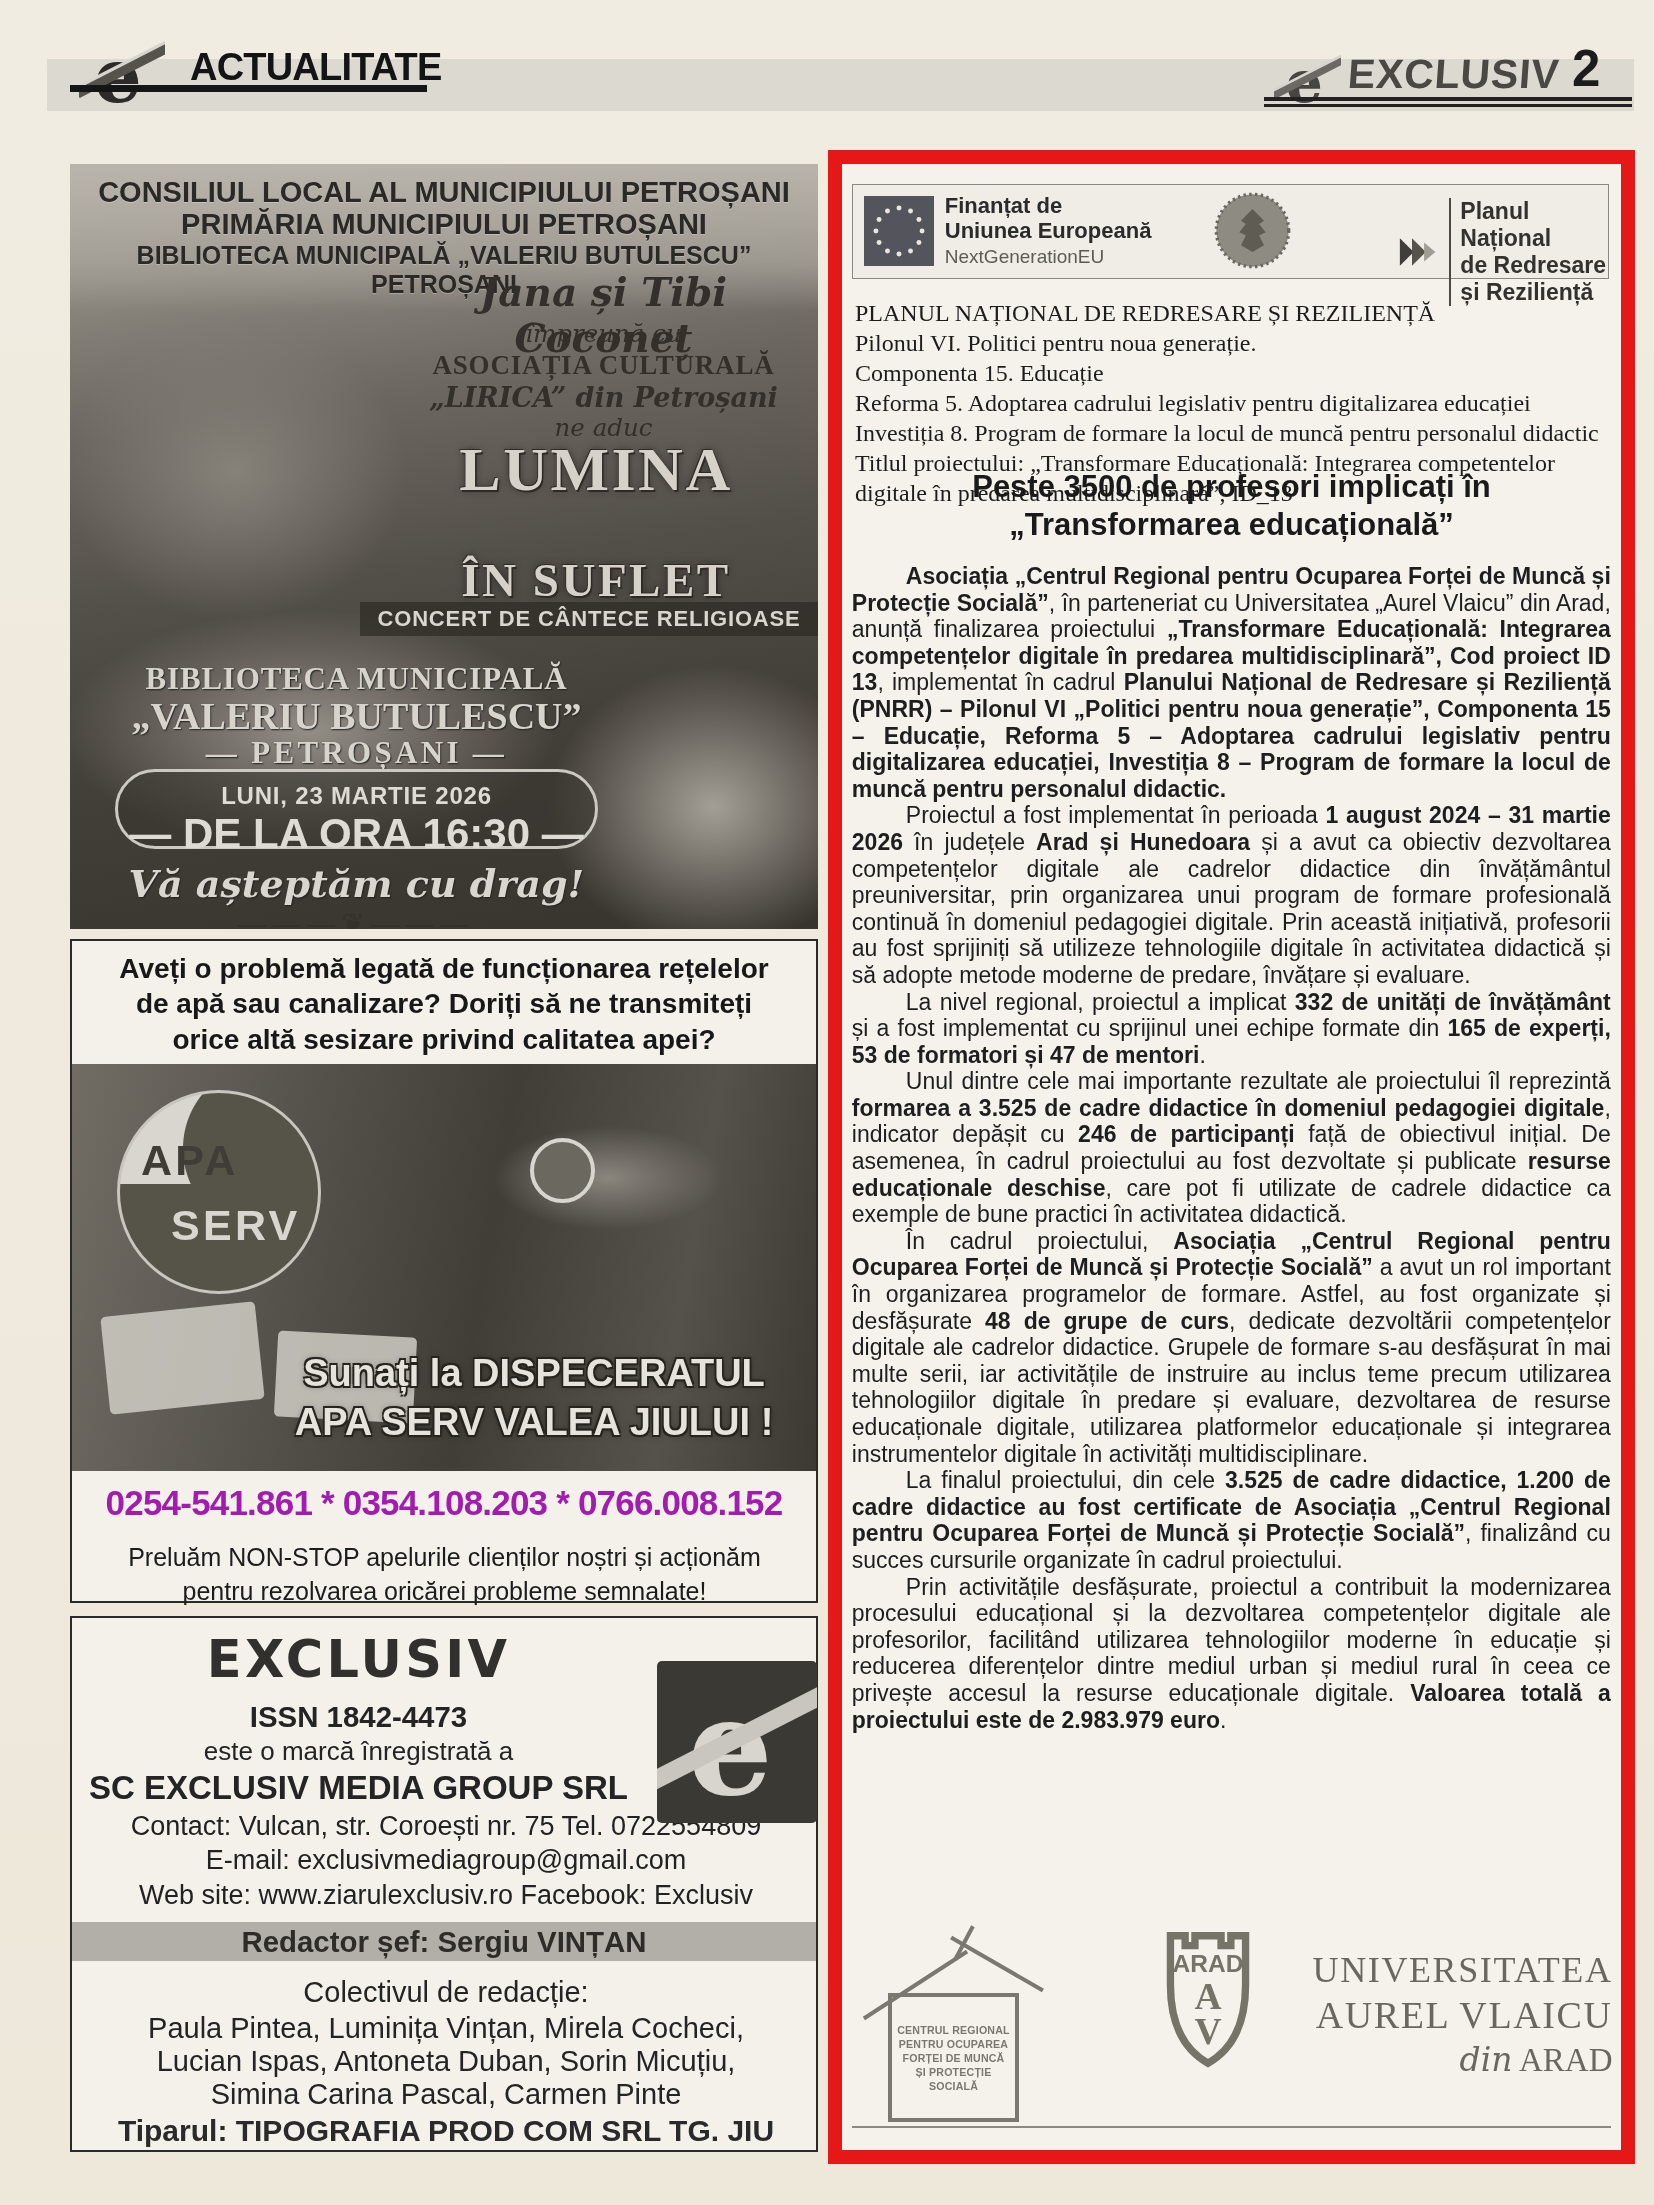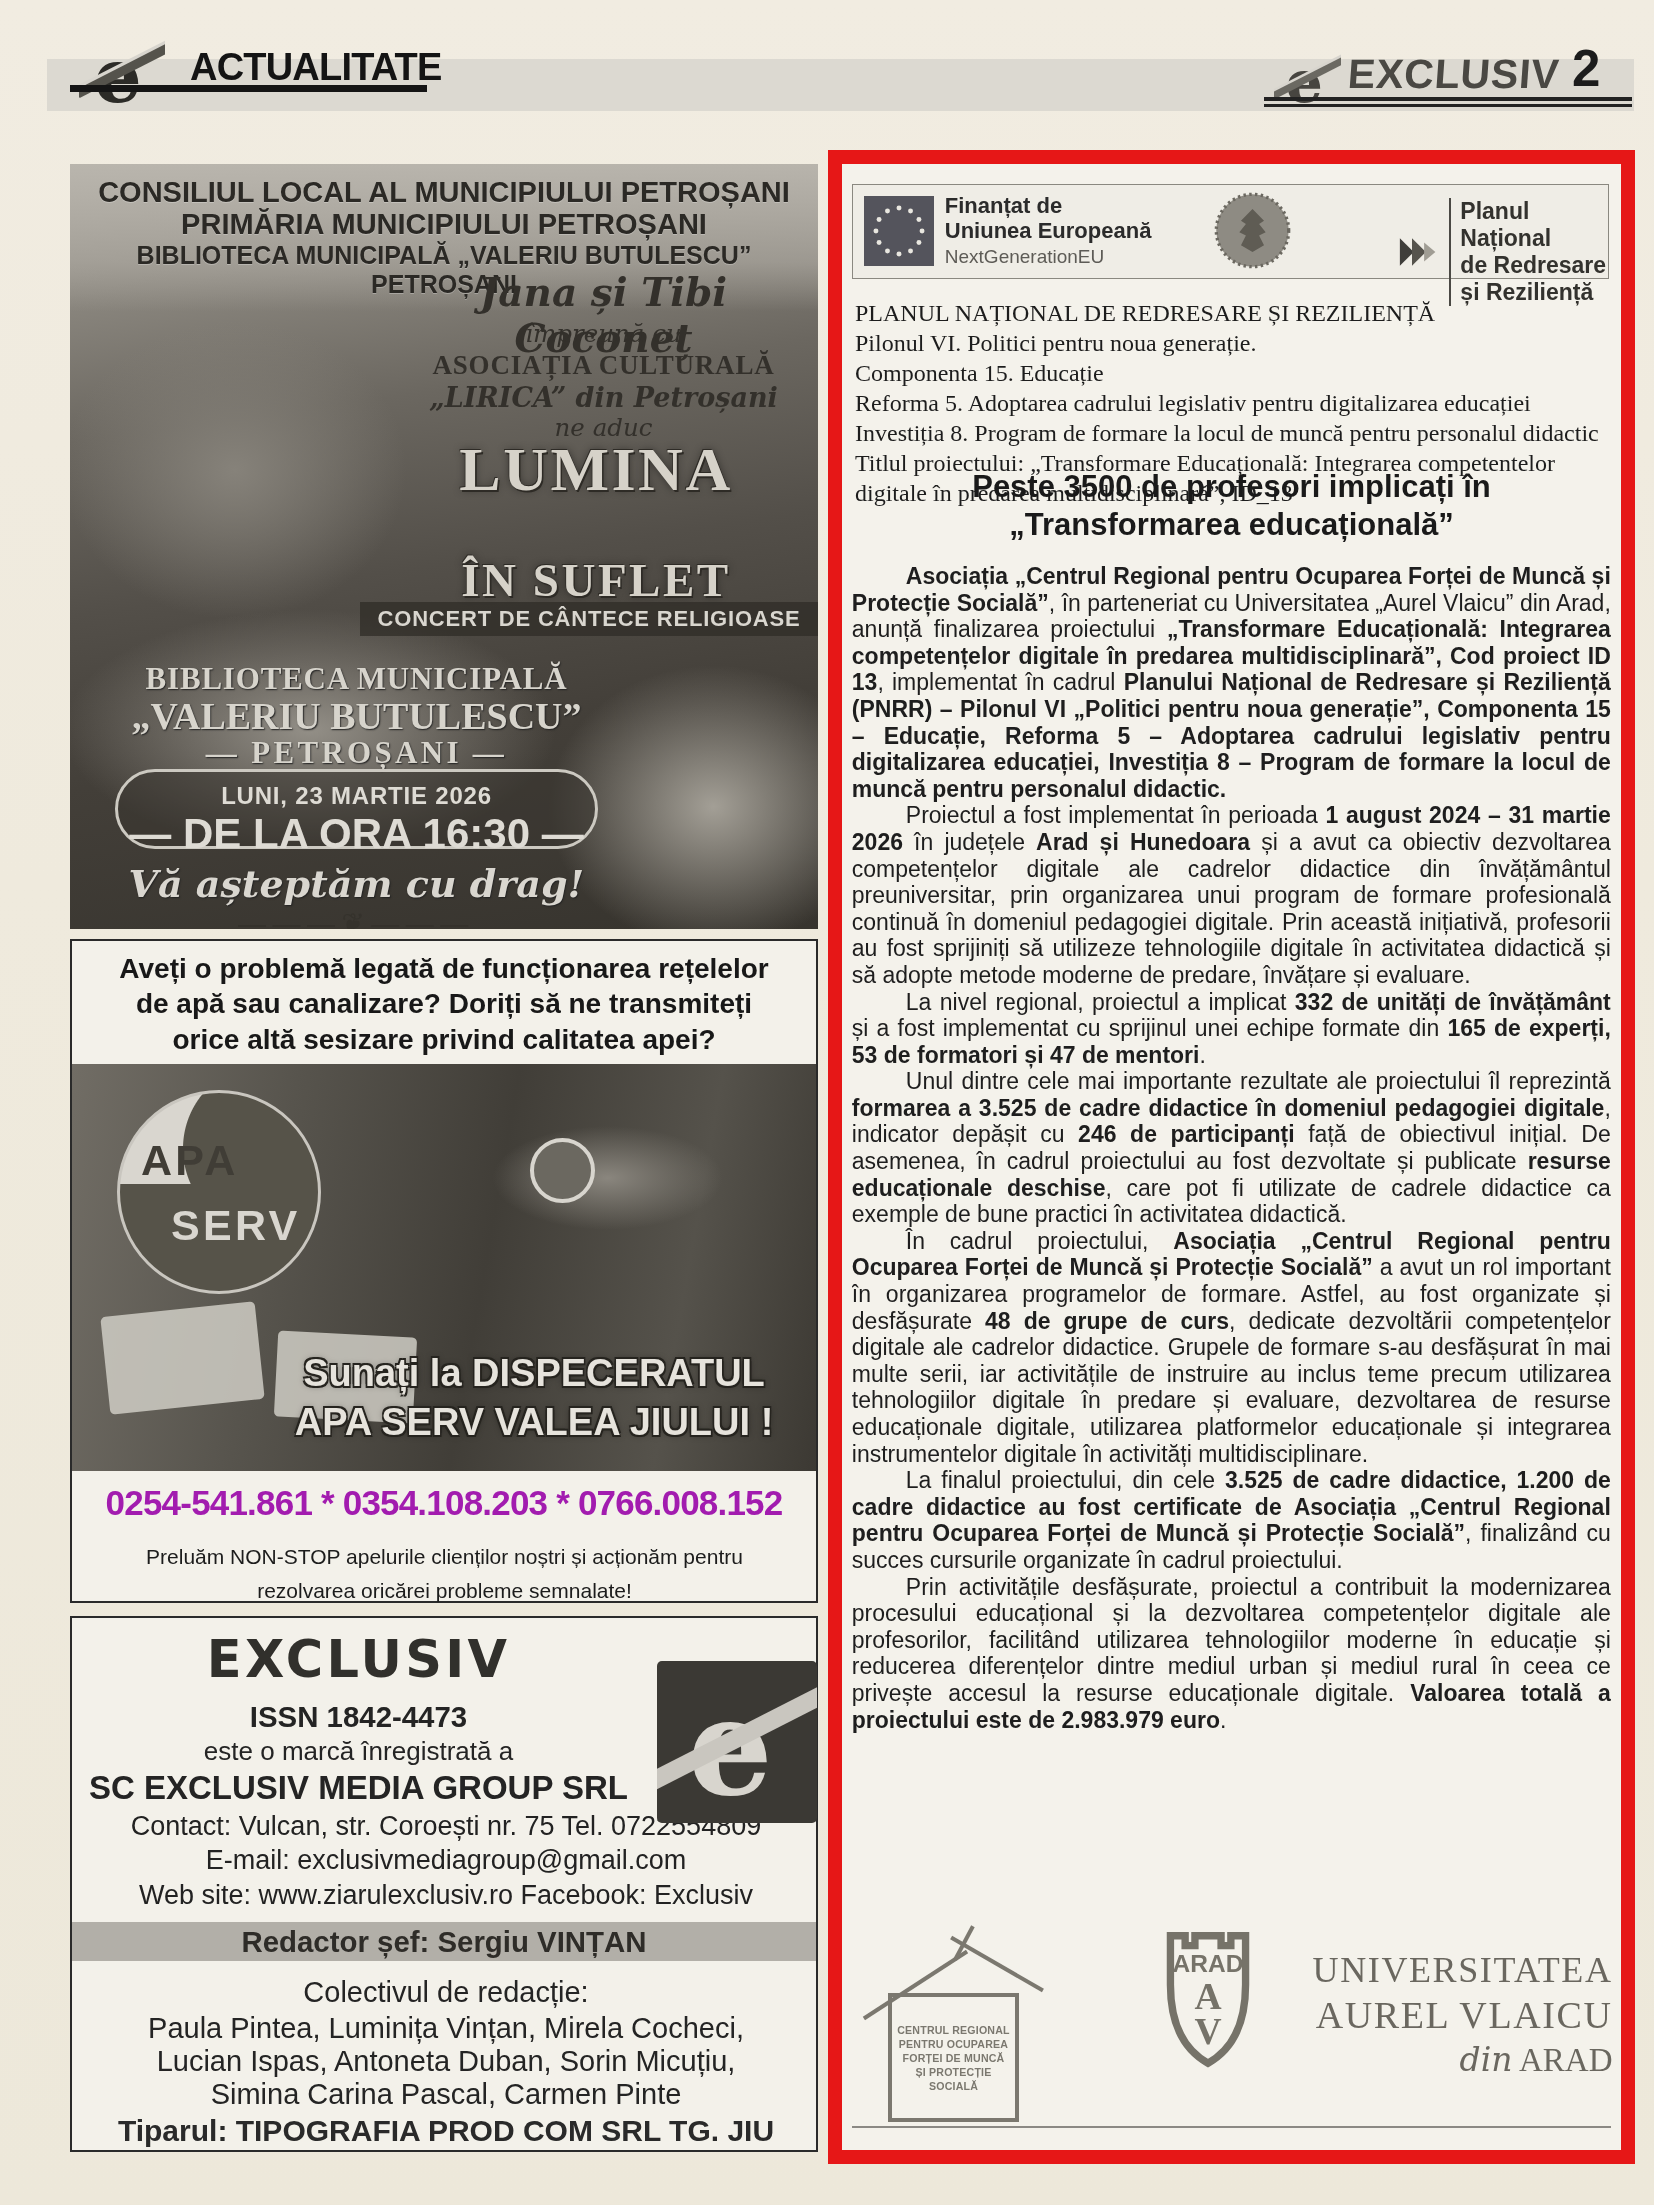--- a/index.html
+++ b/index.html
@@ -69,21 +69,21 @@
       background:
         radial-gradient(circle 86px at 75% 28%, #565349 0 85px, rgba(0,0,0,0) 86px),
         linear-gradient(180deg,#d9d6cf 0 46%,#565349 46% 100%);
       border:3.3px solid #c9c6bf;box-sizing:border-box;}
   .apa-logo .w1{position:absolute;left:21px;top:43px;font-size:43px;font-weight:700;color:#403d36;letter-spacing:3.3px;}
   .apa-logo .w2{position:absolute;left:51px;top:108px;font-size:43px;font-weight:700;color:#d9d6cf;letter-spacing:3.3px;}
   .apa-call{left:188px;width:548px;text-align:center;font-size:38px;font-weight:700;color:#e6e3dc;
       text-shadow:-1.6px -1.6px 0 #26241f,1.6px -1.6px 0 #26241f,-1.6px 1.6px 0 #26241f,1.6px 1.6px 0 #26241f,0 0 6.5px rgba(0,0,0,.5);}
   .a-c1{top:288px;} .a-c2{top:337px;}
   .apa-phones{top:542px;width:100%;text-align:center;font-size:35px;font-weight:700;color:#a21caf;letter-spacing:-0.8px;}
-  .apa-note{top:599px;left:31px;width:683px;text-align:center;font-size:21px;color:#1c1c1c;line-height:34px;}
+  .apa-note{top:599px;left:31px;width:683px;text-align:center;font-size:25px;color:#1c1c1c;line-height:34px;}
 
   
   .imp{left:70px;top:1616px;width:748px;height:536px;border:2.5px solid #2a2a2a;background:#f3f1ea;box-sizing:border-box;}
   .imp-center{left:0;width:573px;text-align:center;color:#242424;}
   .i-brand{top:11.5px;font-family:"DejaVu Sans",sans-serif;font-size:51px;font-weight:700;letter-spacing:3.3px;color:#31302c;}
   .i-issn{top:82px;font-size:29.4px;font-weight:700;}
   .i-mark{top:118px;font-size:26px;}
   .i-co{top:151px;font-size:33px;font-weight:700;}
   .i-line{width:748px;left:0;text-align:center;font-size:27px;color:#222;}
   .i-contact{top:193px;} .i-mail{top:227px;} .i-web{top:262px;}

